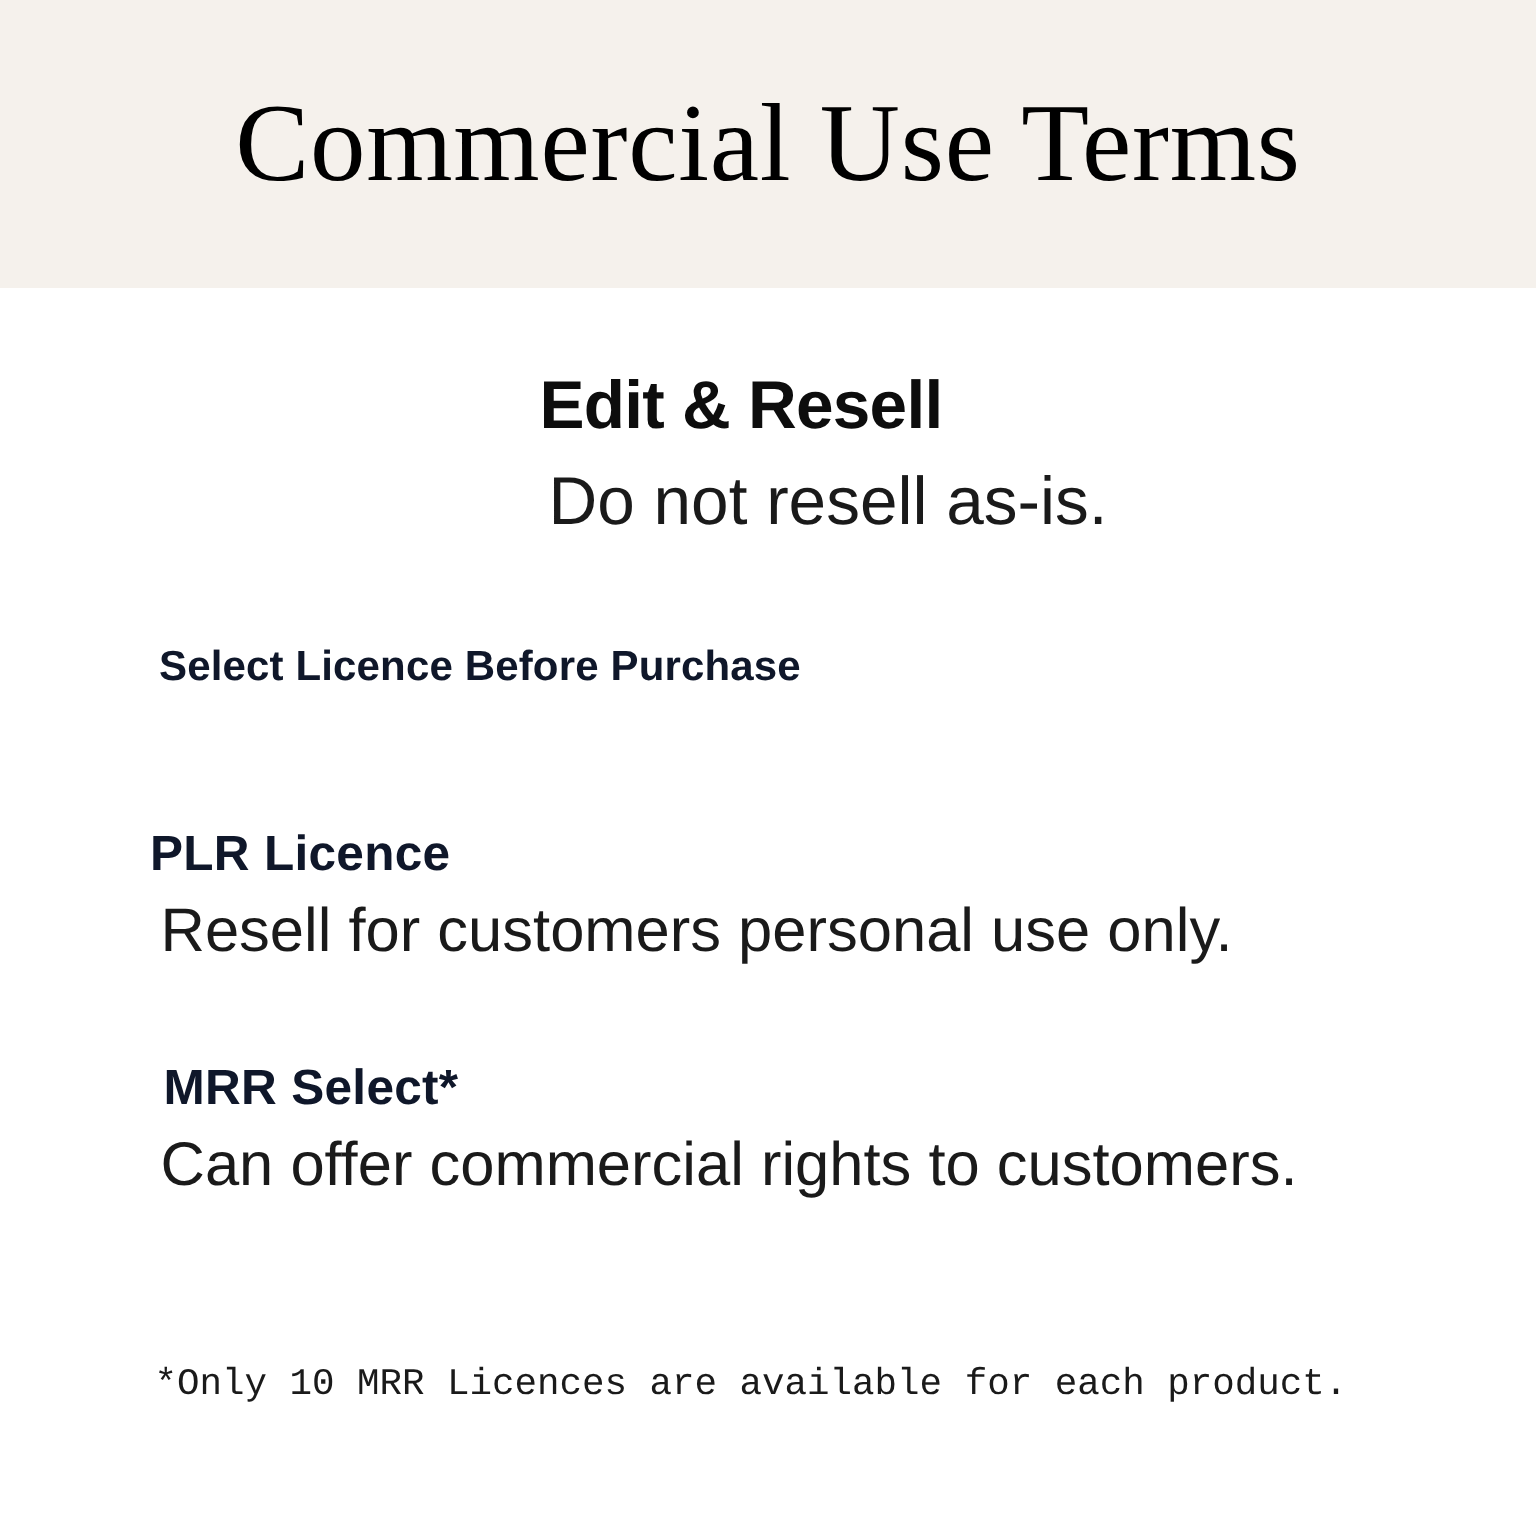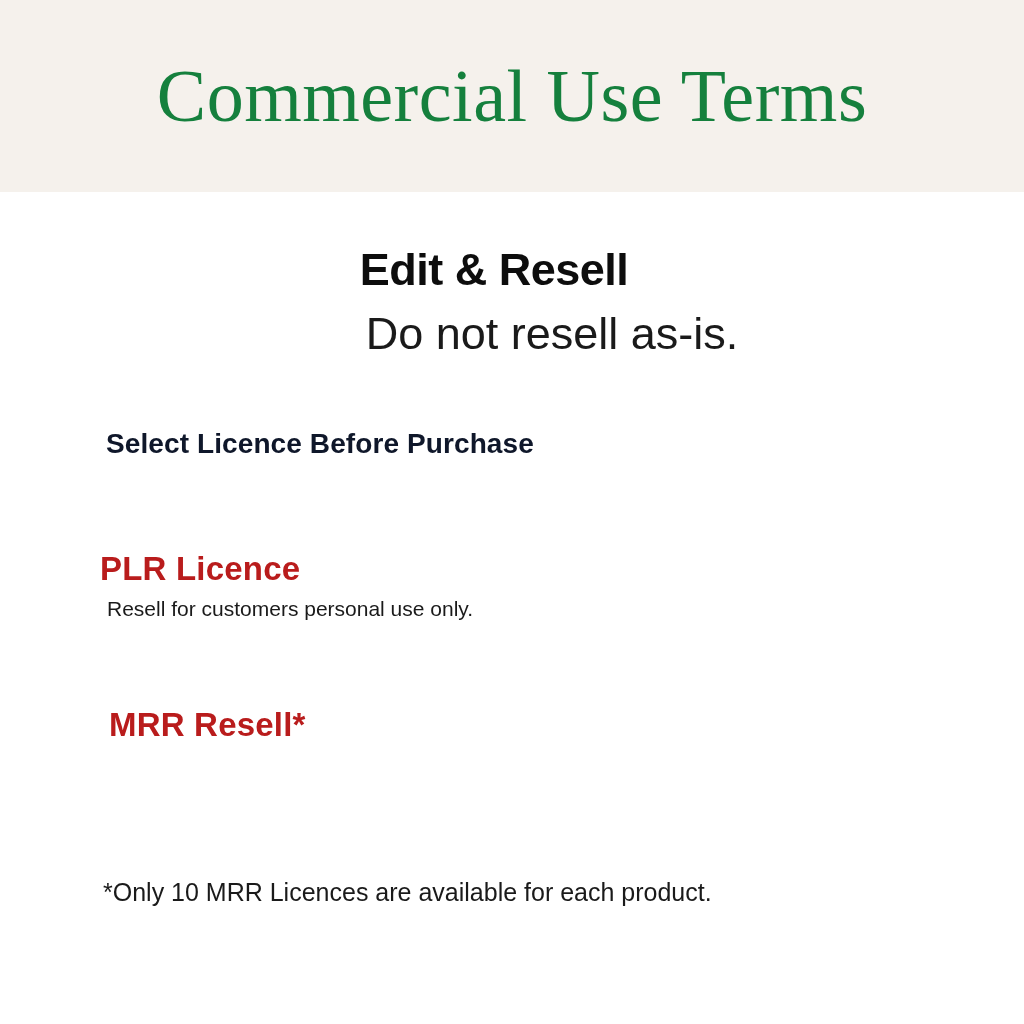--- a/index.html
+++ b/index.html
@@ -34,21 +34,21 @@
     top: 0;
     width: 1024px;
     height: 192px;
     display: flex;
     align-items: center;
     justify-content: center;
     font-family: "Liberation Serif", serif;
     font-size: 74px;
     font-weight: 400;
     letter-spacing: 0.5px;
-    color: #15803d;
+    color: #000000;
     line-height: 1;
   }
   .body-area {
     position: absolute;
     left: 0;
     top: 192px;
     width: 1024px;
     height: 832px;
   }
   .centered {
@@ -83,40 +83,41 @@
     color: #0f172a;
     letter-spacing: 0.1px;
   }
   .block {
     position: absolute;
     left: 100px;
   }
   .block-title {
     font-size: 33px;
     font-weight: 700;
-    color: #b91c1c;
+    color: #0f172a;
     letter-spacing: 0.2px;
   }
   .block-desc {
-    font-size: 21px;
+    font-size: 41px;
     font-weight: 400;
     color: #1a1a1a;
     padding-left: 7px;
     margin-top: 9px;
   }
   #plr-block { top: 358px; }
   #mrr-block { top: 514px; }
   #mrr-block .block-title { padding-left: 9px; }
   .footnote {
     position: absolute;
     left: 103px;
-    top: 686px;
+    top: 716px;
     font-size: 25px;
     font-weight: 400;
     color: #1a1a1a;
+    font-family: Liberation Mono, monospace;
   }
 </style>
 </head>
 <body>
 
 <div class="page">
 
   <div class="header-band">
     <div class="header-title">Commercial Use Terms</div>
   </div>
@@ -127,19 +128,20 @@
     <div class="subhead centered">Do not resell as-is.</div>
 
     <div class="section-note">Select Licence Before Purchase</div>
 
     <div class="block" id="plr-block">
       <div class="block-title">PLR Licence</div>
       <div class="block-desc">Resell for customers personal use only.</div>
     </div>
 
     <div class="block" id="mrr-block">
-      <div class="block-title">MRR Resell*</div>
+      <div class="block-title">MRR Select*</div>
+      <div class="block-desc">Can offer commercial rights to customers.</div>
     </div>
 
     <div class="footnote">*Only 10 MRR Licences are available for each product.</div>
 
   </div>
 </div>
 
 </body></html>

